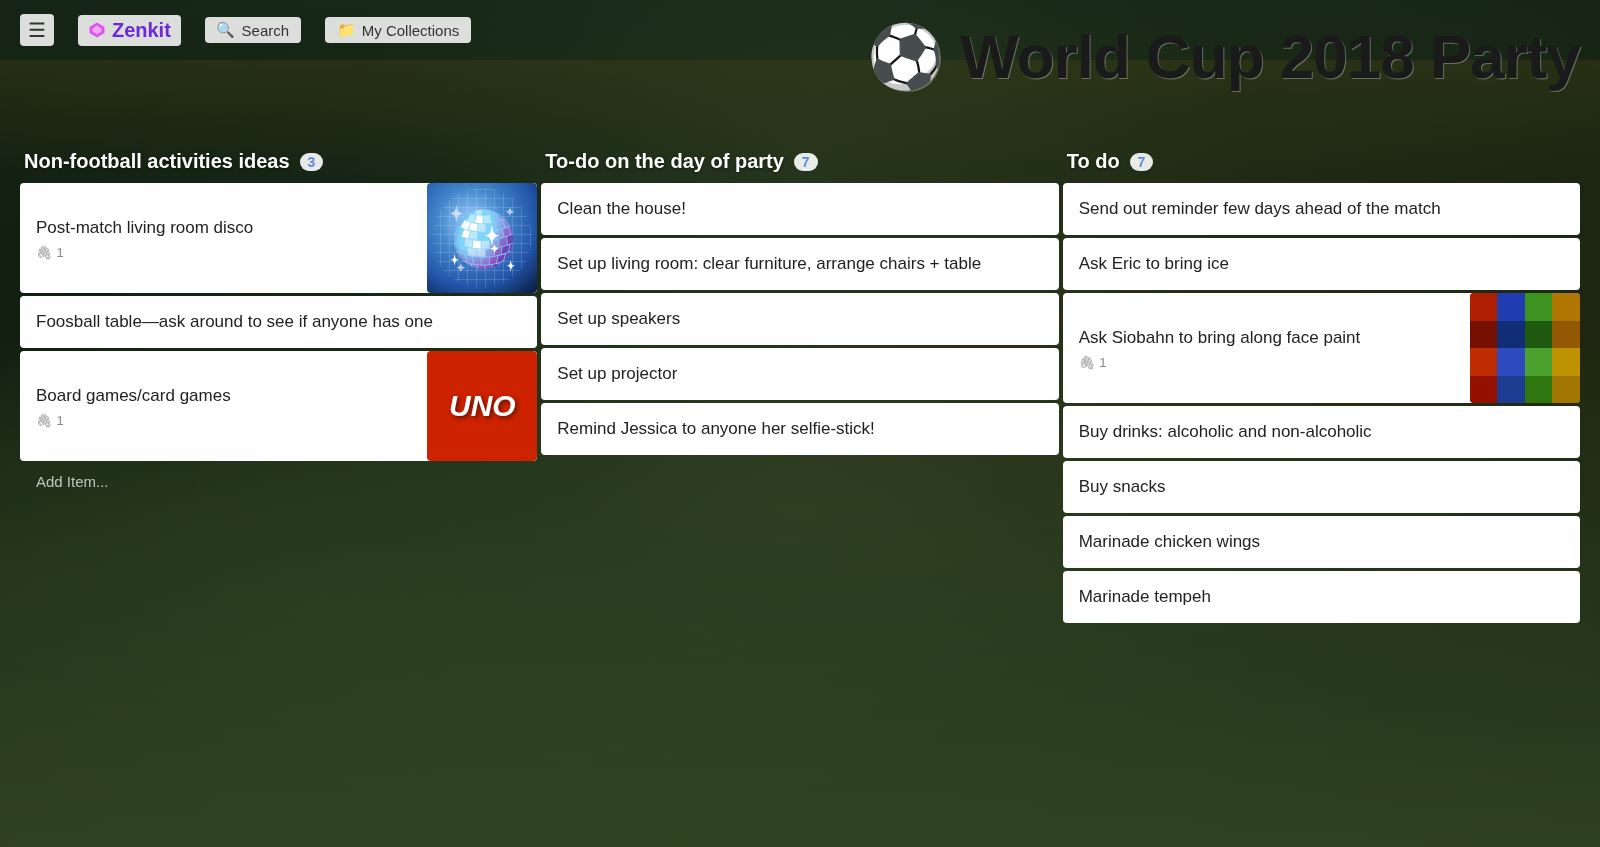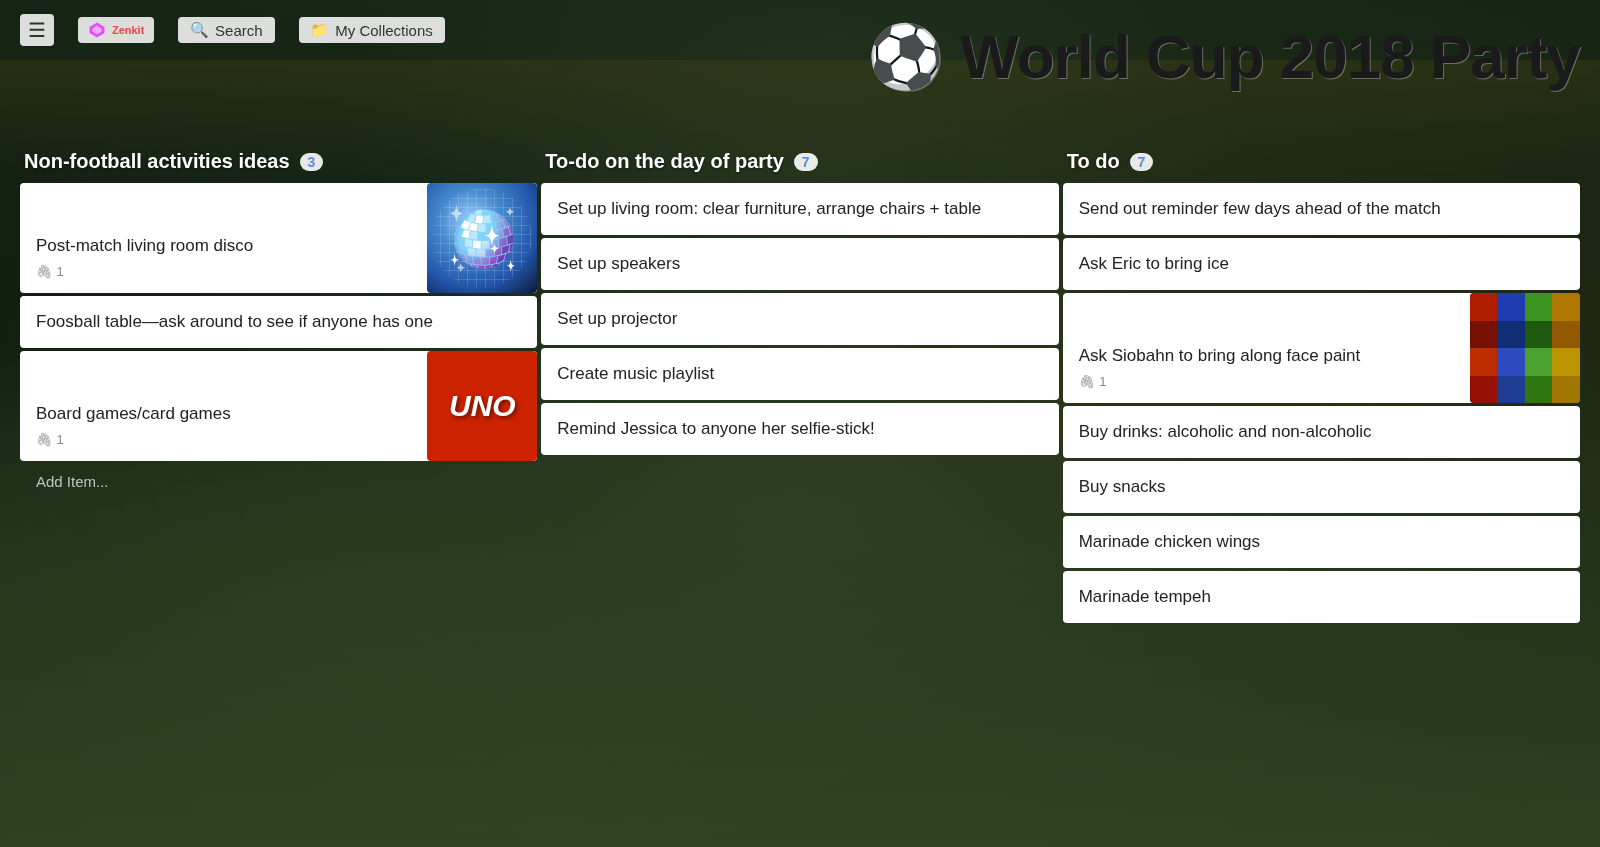--- a/index.html
+++ b/index.html
@@ -64,23 +64,23 @@
       padding: 4px 10px;
       cursor: pointer;
     }
 
     #brand-logo {
       width: 18px;
       height: 18px;
     }
 
     #brand-name {
-      font-size: 11px;
+      font-size: 20px;
       font-weight: 600;
-      color: #ef4444;
+      color: #6d28d9;
     }
 
     #search-btn {
       display: flex;
       align-items: center;
       gap: 6px;
       background: rgba(255,255,255,0.85);
       border-radius: 4px;
       padding: 4px 12px;
       cursor: pointer;
@@ -287,21 +287,21 @@
 
     .fp-cell {
       background: var(--c);
       opacity: 0.85;
     }
 
     
     .card-with-img {
       display: flex;
       flex-direction: row;
-      align-items: flex-end;
+      align-items: center;
       padding: 0;
       overflow: hidden;
       min-height: 110px;
     }
 
     .card-with-img .card-content {
       padding: 14px 16px;
     }
   </style>
 </head>
@@ -380,45 +380,45 @@
     <div class="add-item">Add Item...</div>
   </div>
 
   <div class="column">
     <div class="column-header">
       <span class="column-title">To-do on the day of party</span>
       <span class="column-count">7</span>
     </div>
     <div class="cards-area">
 
+      <div class="card">
+        <div class="card-content">
+          <span class="card-text">Clean the house!</span>
+        </div>
+      </div>
 
       <div class="card">
         <div class="card-content">
           <span class="card-text">Set up living room: clear furniture, arrange chairs + table</span>
         </div>
       </div>
 
 
       <div class="card">
         <div class="card-content">
           <span class="card-text">Set up speakers</span>
         </div>
       </div>
 
       <div class="card">
         <div class="card-content">
           <span class="card-text">Set up projector</span>
         </div>
       </div>
 
-      <div class="card">
-        <div class="card-content">
-          <span class="card-text">Create music playlist</span>
-        </div>
-      </div>
 
       <div class="card">
         <div class="card-content">
           <span class="card-text">Remind Jessica to anyone her selfie-stick!</span>
         </div>
       </div>
 
     </div>
   </div>
 

